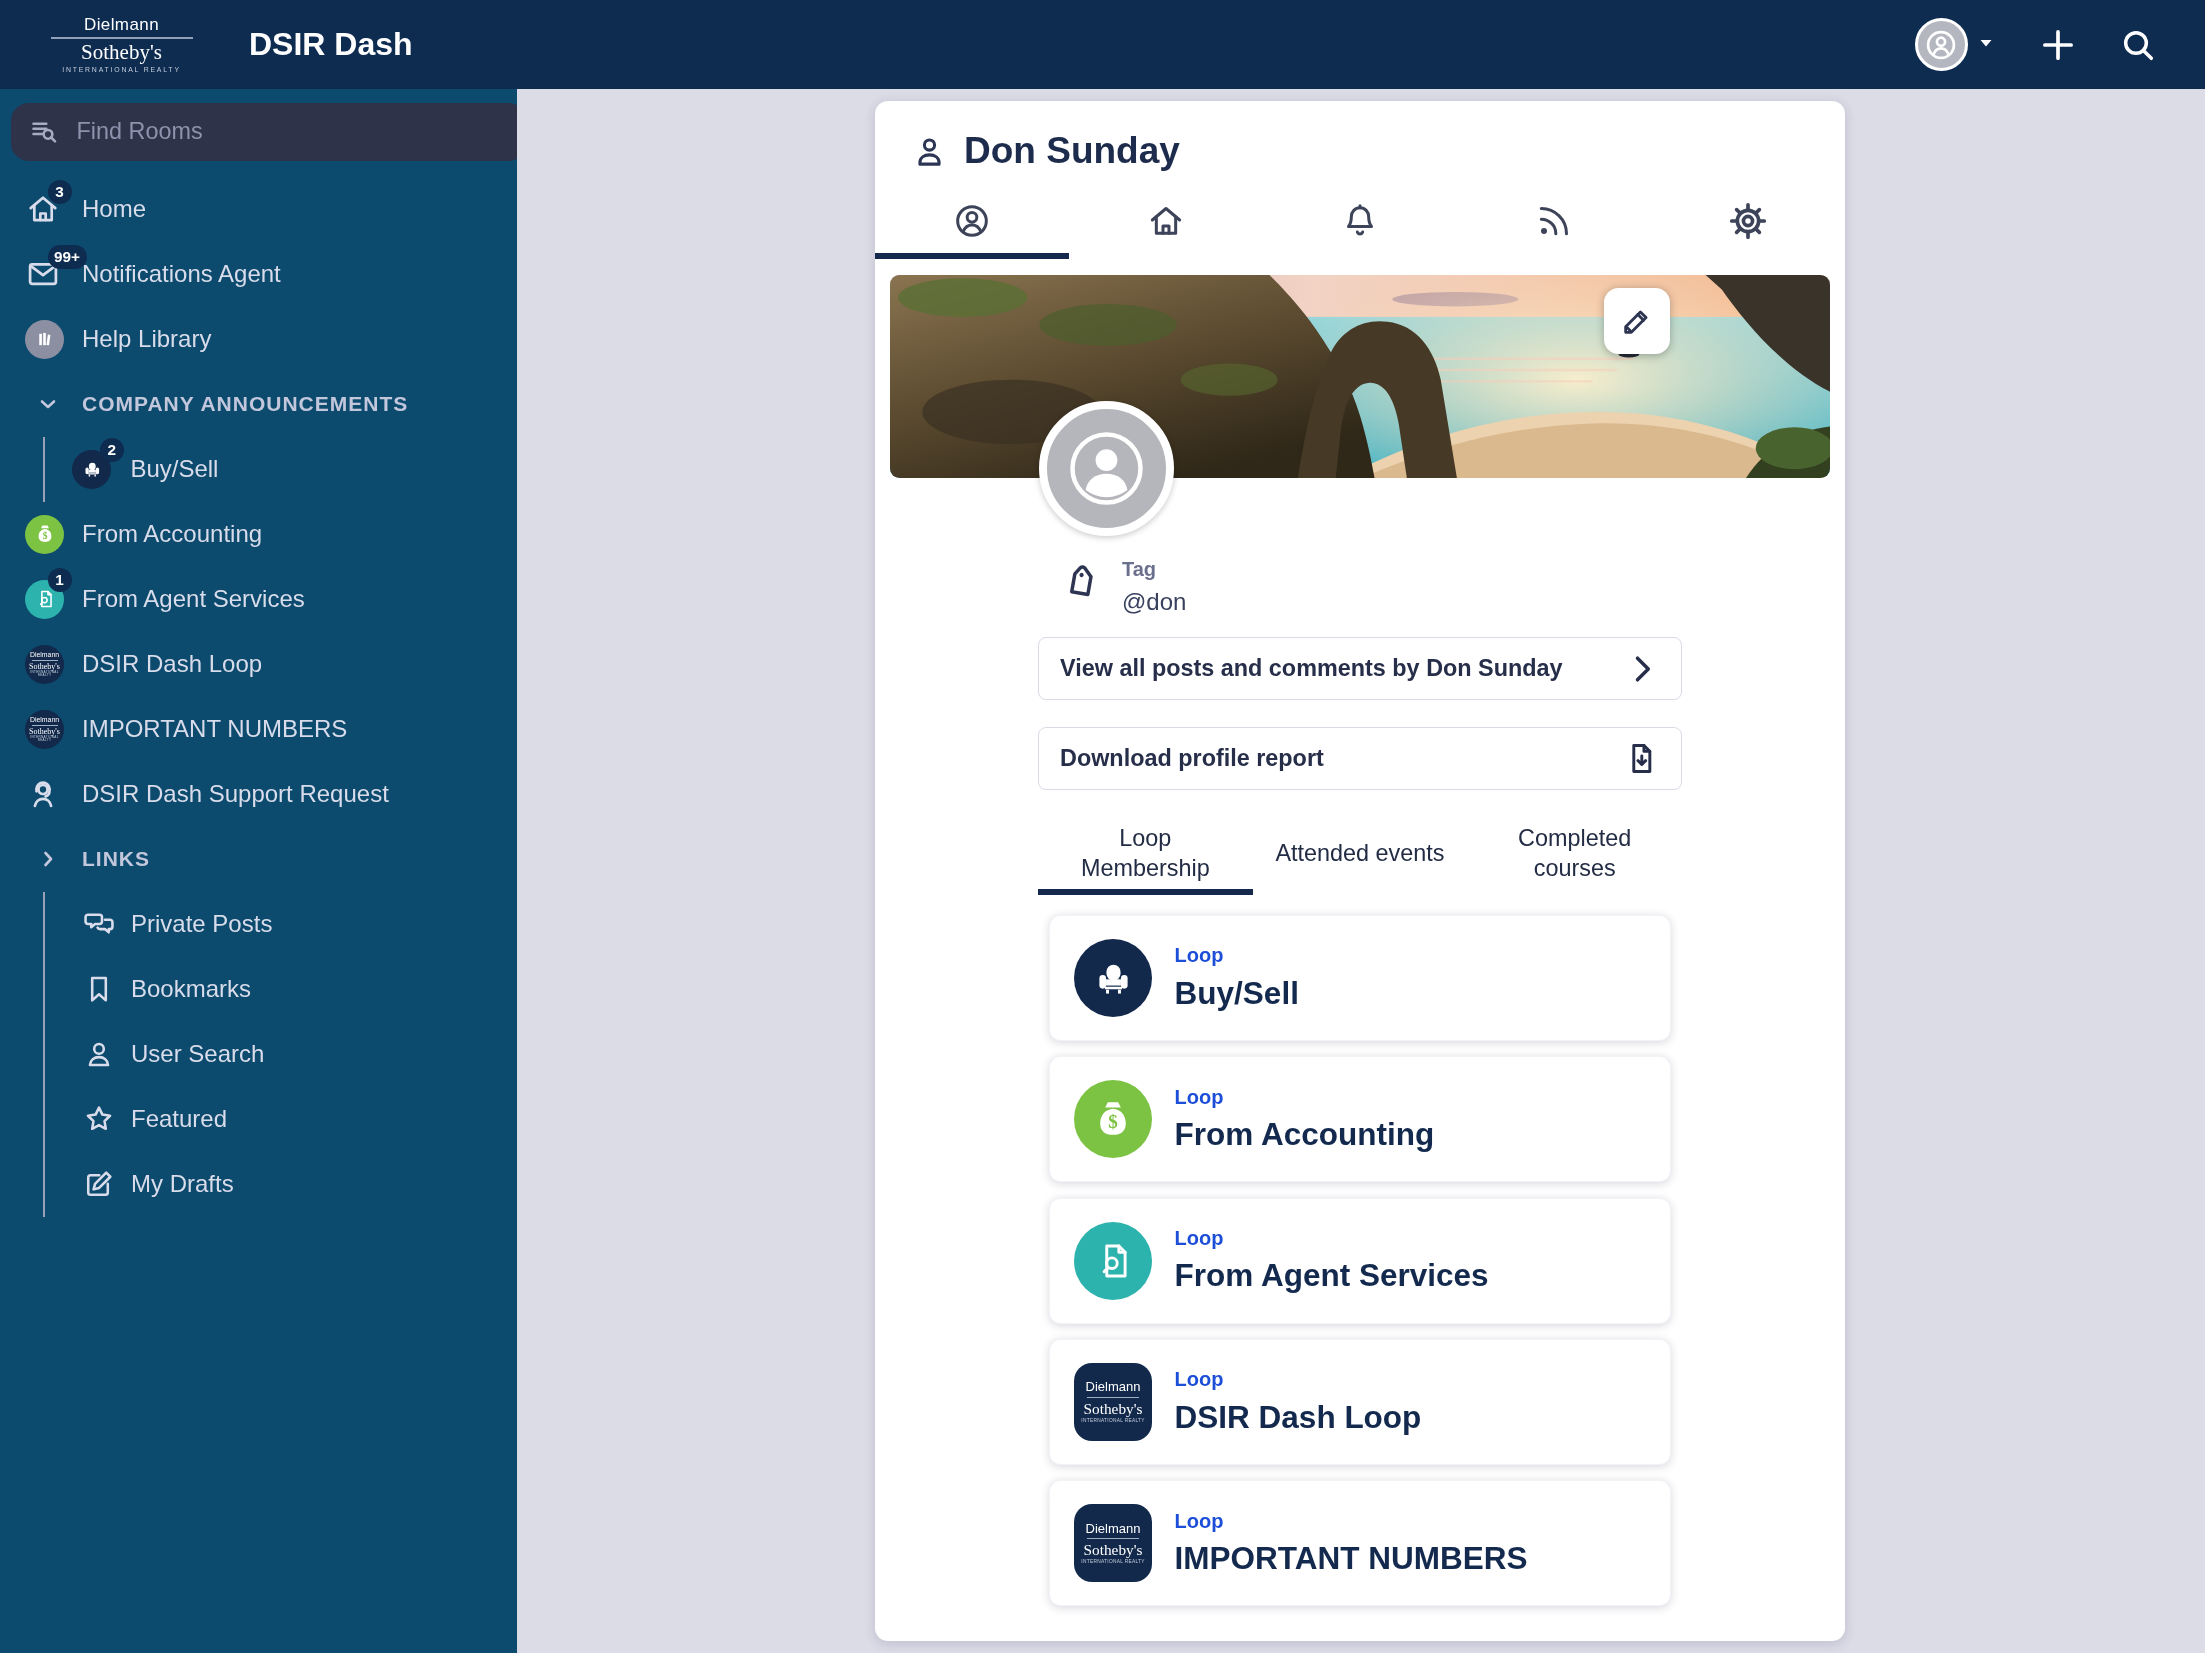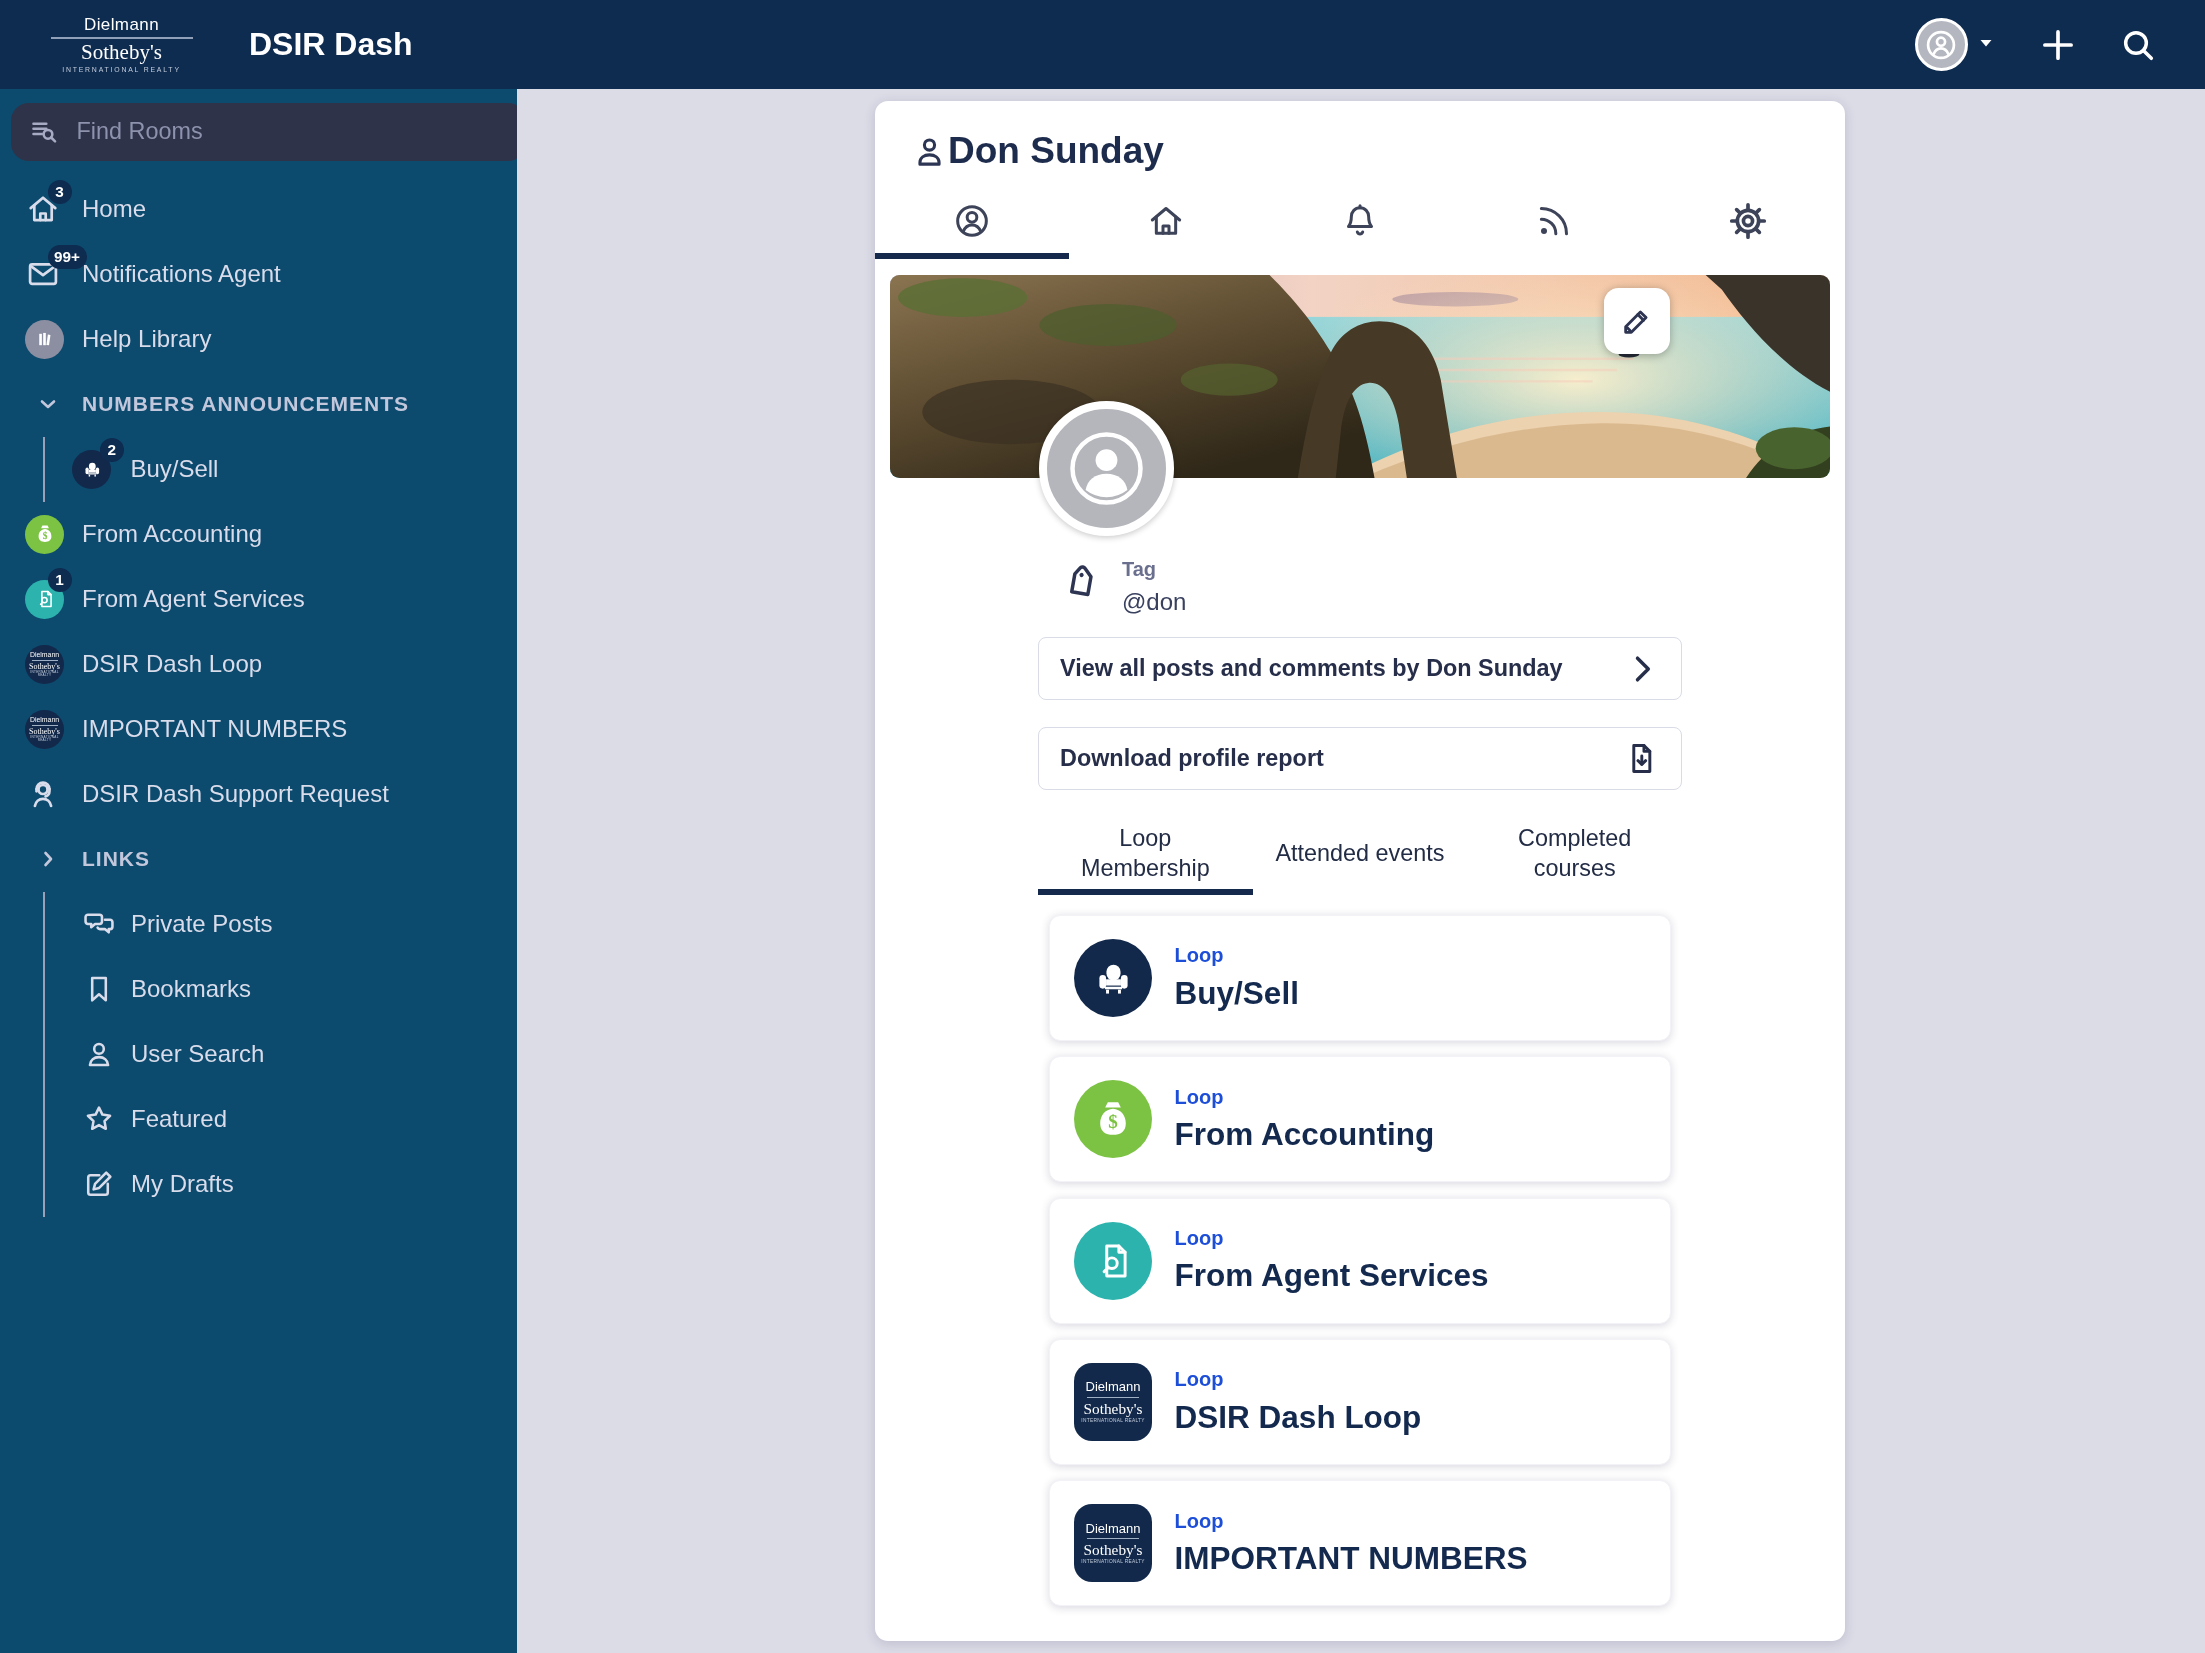--- a/index.html
+++ b/index.html
@@ -56,21 +56,21 @@
   .slogo.tiny .s2 { font-size:8px; }
   .slogo.tiny .s3 { font-size:3.1px; }
   .slogo.mid .s1 { font-size:13px; }
   .slogo.mid .sd { width:52px; height:1.2px; margin:3.2px auto; }
   .slogo.mid .s2 { font-size:15.3px; }
   .slogo.mid .s3 { font-size:4.8px; margin-top:2.4px; }
 
   
   .main-bg { position:absolute; top:89px; left:517px; right:0; bottom:0; background:#dcdce7; }
   .card { position:absolute; left:875px; top:101px; width:970px; height:1540px; background:#fff; border-radius:13px; box-shadow:0 2.4px 11.3px rgba(40,40,80,.16); }
-  .card-header { position:absolute; top:29px; left:36px; display:flex; align-items:center; color:#2c3654; }
+  .card-header { position:absolute; top:29px; left:36px; display:flex; align-items:center; gap:16px; color:#2c3654; }
   .card-title { font-size:37px; font-weight:700; color:#1d2b4c; }
   .profile-tabs { position:absolute; top:81px; left:0; width:100%; height:77px; display:flex; }
   .ptab { flex:1; display:flex; align-items:center; justify-content:center; color:#3d4358; position:relative; cursor:pointer; }
   .ptab.active::after { content:""; position:absolute; left:0; right:0; bottom:0; height:5.7px; background:#14294b; }
   .cover { position:absolute; top:174px; left:15.3px; width:940px; height:203px; border-radius:9.7px; overflow:hidden; background:#9fc6c9; }
   .cover svg.scene { width:100%; height:100%; display:block; }
   .edit-btn { position:absolute; top:13px; right:160px; width:66px; height:66px; background:#fff; border-radius:14.5px; display:flex; align-items:center; justify-content:center; color:#2e3552; box-shadow:0 1.6px 8px rgba(0,0,0,.28); cursor:pointer; }
   .cover-name { position:absolute; left:475px; top:130px; height:58px; padding:0 21px; background:rgba(84,88,112,.9); border:0.8px solid rgba(255,255,255,.45); border-radius:8px; color:#fff; font-size:27.4px; font-weight:700; display:flex; align-items:center; white-space:pre; }
   .avatar { position:absolute; left:164px; top:300px; width:135px; height:135px; border-radius:50%; background:#b5b6bb; border:8px solid #fff; box-shadow:0 1.6px 6.5px rgba(0,0,0,.22); display:flex; align-items:center; justify-content:center; }
   .tag-block { position:absolute; top:457px; left:184px; display:flex; gap:21px; align-items:flex-start; }
@@ -180,21 +180,21 @@
         </span>
       <span class="nav-label">Help Library</span>
     </div>
 
     <div class="nav-row section-row">
       <span class="ico">
           <svg class="sv" width="24" height="24" viewBox="0 0 24 24" style="stroke-width:2.6">
             <path d="M6 9.5l6 5.5 6-5.5"></path>
           </svg>
         </span>
-      <span class="section-label">NUMBERS ANNOUNCEMENTS</span>
+      <span class="section-label">COMPANY ANNOUNCEMENTS</span>
     </div>
     <div class="nav-group">
       <div class="nav-row">
         <span class="ico" style="width:58px">
             <span class="circ" style="background:#12294b">
               <svg width="22.6" height="22.6" viewBox="0 0 24 24">
                 <rect x="8.4" y="5" width="7.2" height="8" rx="3.6" fill="#fff"></rect>
                 <rect x="4.8" y="10.2" width="3.4" height="7" rx="1.7" fill="#fff"></rect>
                 <rect x="15.8" y="10.2" width="3.4" height="7" rx="1.7" fill="#fff"></rect>
                 <rect x="8.2" y="12.4" width="7.6" height="3.2" fill="#fff"></rect>

